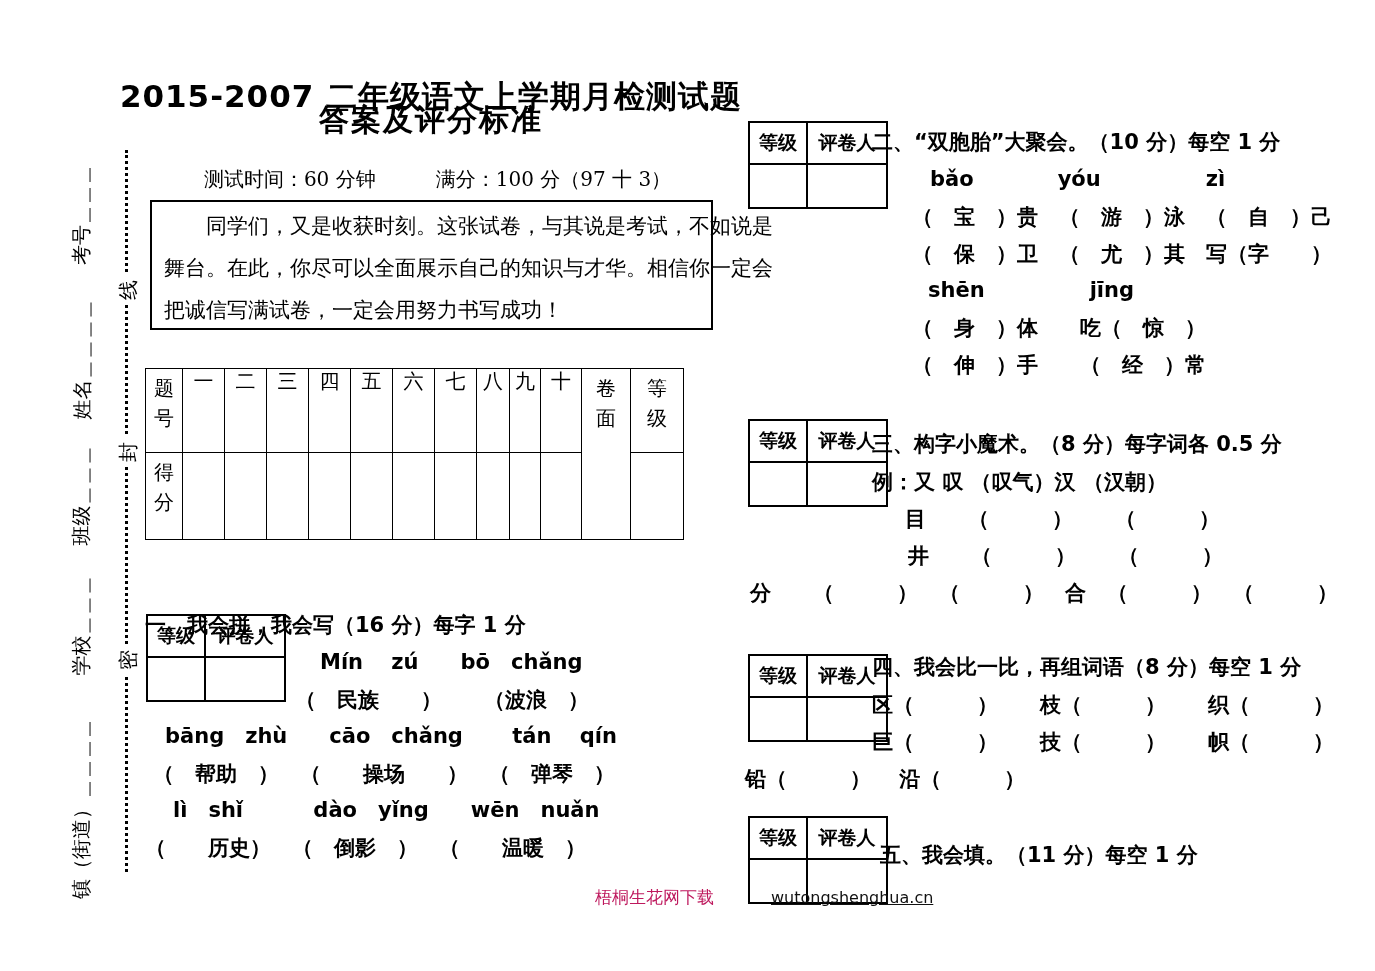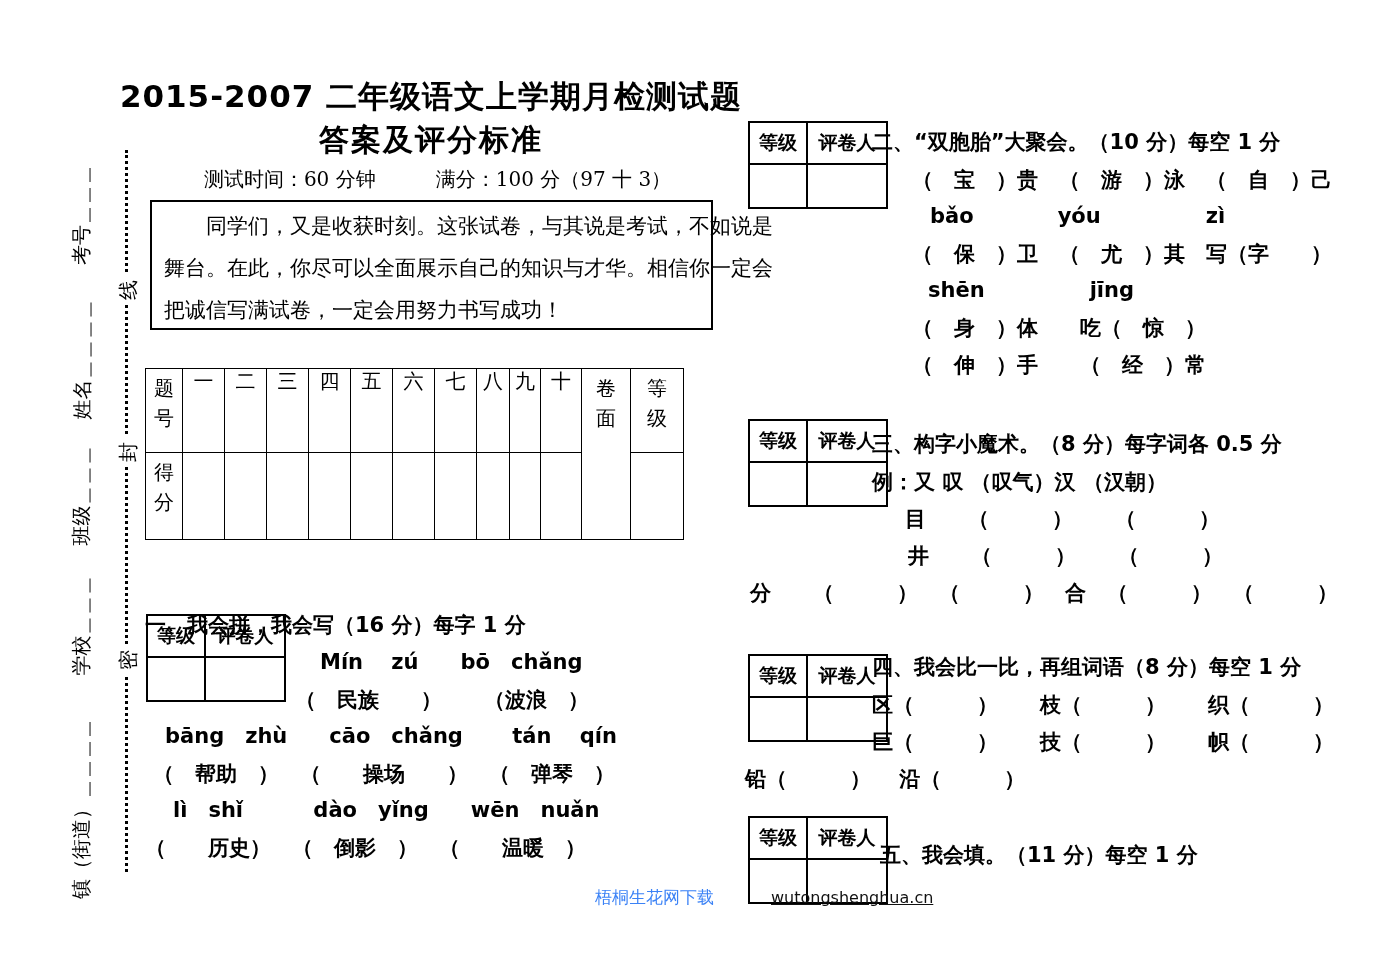--- a/index.html
+++ b/index.html
@@ -2,21 +2,21 @@
 <html><head>
 <meta charset="utf-8">
 <style>
   html,body{margin:0;padding:0;background:#fff;}
   .page{position:relative;width:1375px;height:971px;background:#ffffff;color:#000;
         font-family:"DejaVu Serif",serif;overflow:hidden;}
 
   
   .title1{position:absolute;left:0;top:76px;width:862px;text-align:center;
           font-family:"DejaVu Sans",sans-serif;font-weight:bold;font-size:31px;letter-spacing:1px;}
-  .title2{position:absolute;left:0;top:120px;width:862px;text-align:center;
+  .title2{position:absolute;left:0;top:100px;width:862px;text-align:center;
           font-family:"DejaVu Sans",sans-serif;font-weight:bold;font-size:30px;letter-spacing:2px;}
   .meta{position:absolute;left:0;top:166px;width:875px;text-align:center;font-size:20px;white-space:pre;}
 
   
   .notice{position:absolute;left:150px;top:200px;width:563px;height:130px;border:2px solid #000;
           box-sizing:border-box;font-size:21px;padding:3px 12px 0 12px;}
   .notice div{line-height:42px;white-space:pre;}
 
   
   .seal-line{position:absolute;left:125px;top:150px;height:722px;width:0;border-left:3px dotted #000;}
@@ -53,21 +53,21 @@
   
   .q1-l0{padding-left:175px;} .q1-l1{padding-left:150px;} .q1-l2{padding-left:20px;}
   .q1-l3{padding-left:8px;}   .q1-l4{padding-left:28px;}  .q1-l5{padding-left:0;}
   .q2-l0{padding-left:58px;}  .q2-l1{padding-left:40px;}  .q2-l2{padding-left:40px;}
   .q2-l3{padding-left:56px;}  .q2-l4{padding-left:40px;}  .q2-l5{padding-left:40px;}
   .q3-l0{padding-left:0;}     .q3-l1{padding-left:33px;}  .q3-l2{padding-left:36px;}
   .q3-l3{margin-left:-122px;}
   .q4-l0{padding-left:0;}     .q4-l1{padding-left:0;}     .q4-l2{margin-left:-127px;}
 
   
-  .footer-name{position:absolute;left:595px;top:886px;font-size:17px;color:#3b82f6;}
+  .footer-name{position:absolute;left:595px;top:886px;font-size:17px;color:#be185d;}
   .footer-url{position:absolute;left:771px;top:888px;font-size:16px;color:#111;
               font-family:"DejaVu Sans",sans-serif;text-decoration:underline;z-index:5;cursor:pointer;}
 </style>
 </head>
 <body>
 
 <div class="page">
 
   <div class="title1">2015-2007 二年级语文上学期月检测试题</div>
   <div class="title2">答案及评分标准</div>
@@ -194,22 +194,22 @@
     <div class="line pinyin q1-l0">Mín　 zú　　bō　chǎng</div>
     <div class="line hanzi  q1-l1">（　民族　　）　　（波浪　）</div>
     <div class="line pinyin q1-l2">bāng　zhù　　cāo　chǎng　　 tán　 qín</div>
     <div class="line hanzi  q1-l3">（　帮助　）　（　　操场　　）　（　弹琴　）</div>
     <div class="line pinyin q1-l4">lì　shǐ　　　 dào　yǐng　　wēn　nuǎn</div>
     <div class="line hanzi  q1-l5">（　　历史）　（　倒影　）　（　　温暖　）</div>
   </div>
 
   <div class="qblock" style="left:872px;top:123px;width:500px;">
     <div class="q-title">二、“双胞胎”大聚会。（10 分）每空 1 分</div>
+    <div class="line pinyin q2-l0">bǎo　　　　yóu　　　　　zì</div>
     <div class="line hanzi  q2-l1">（　宝　）贵　（　游　）泳　（　自　）己</div>
-    <div class="line pinyin q2-l0">bǎo　　　　yóu　　　　　zì</div>
     <div class="line hanzi  q2-l2">（　保　）卫　（　尤　）其　写（字　　）</div>
     <div class="line pinyin q2-l3">shēn　　　　　jīng</div>
     <div class="line hanzi  q2-l4">（　身　）体　　吃（　惊　）</div>
     <div class="line hanzi  q2-l5">（　伸　）手　　（　经　）常</div>
   </div>
 
   <div class="qblock" style="left:872px;top:425px;width:500px;">
     <div class="q-title">三、构字小魔术。（8 分）每字词各 0.5 分</div>
     <div class="line hanzi q3-l0">例：又 叹 （叹气）汉 （汉朝）</div>
     <div class="line hanzi q3-l1">目　　（　　　）　　（　　　）</div>

